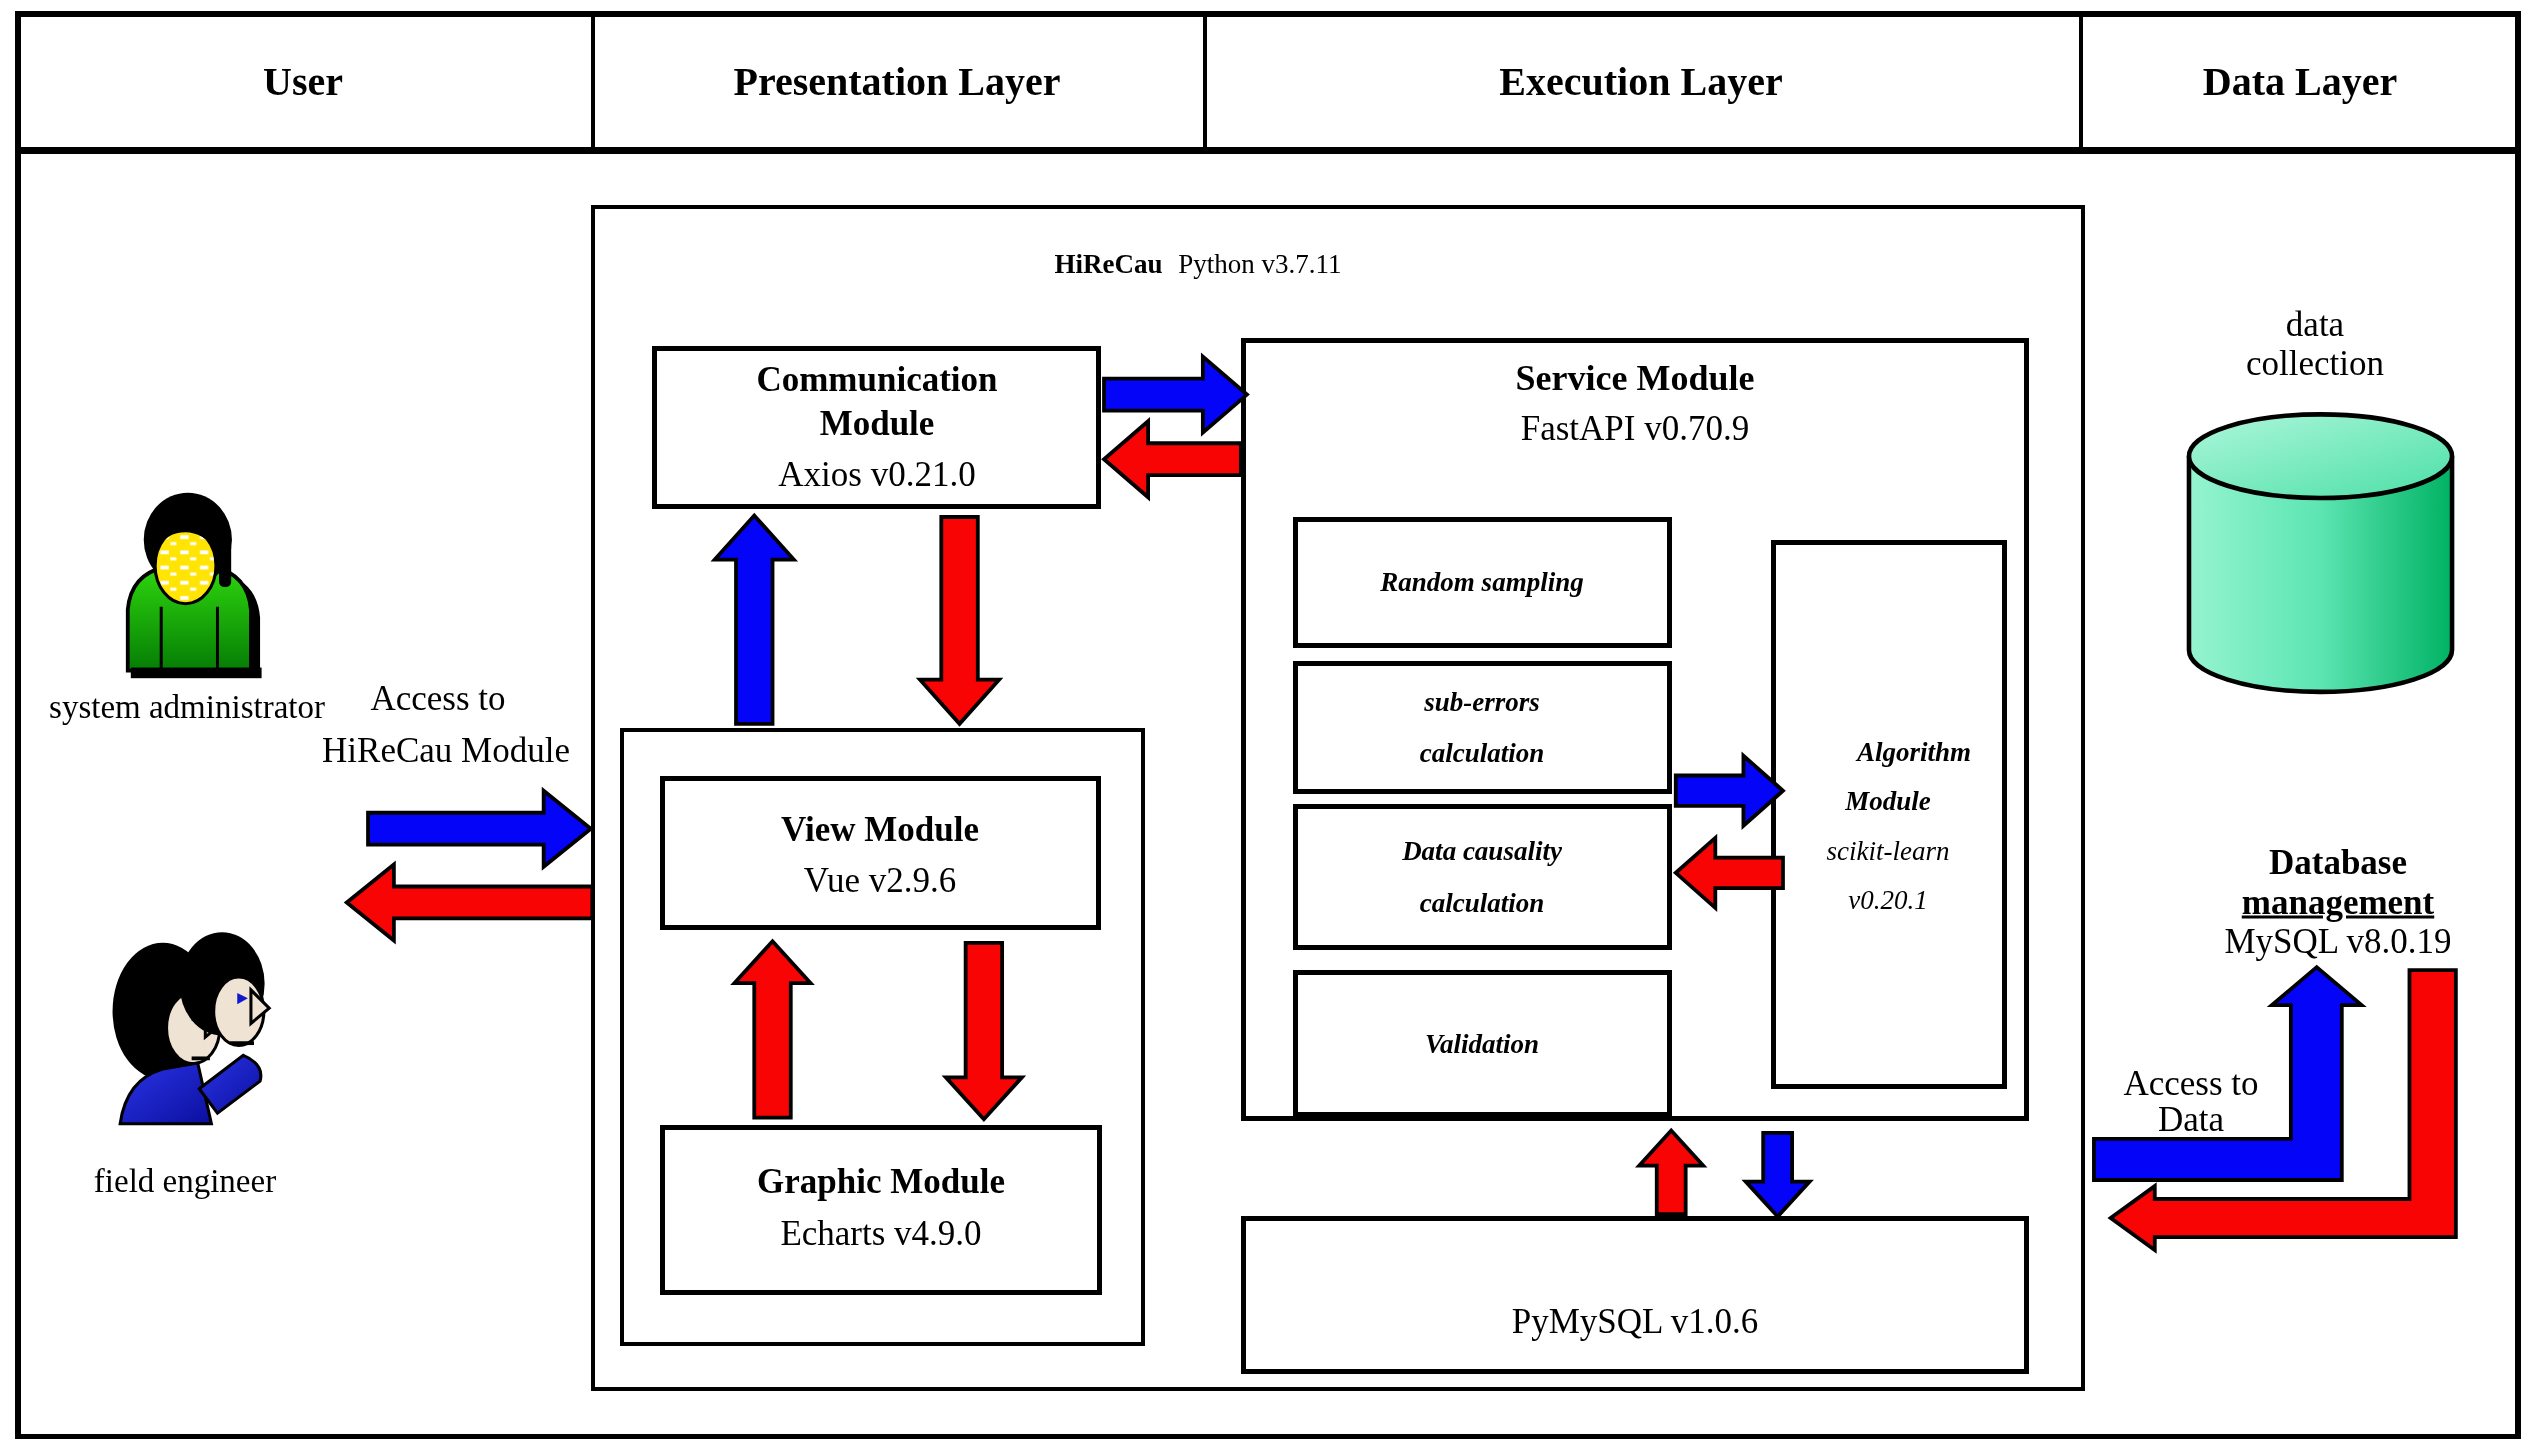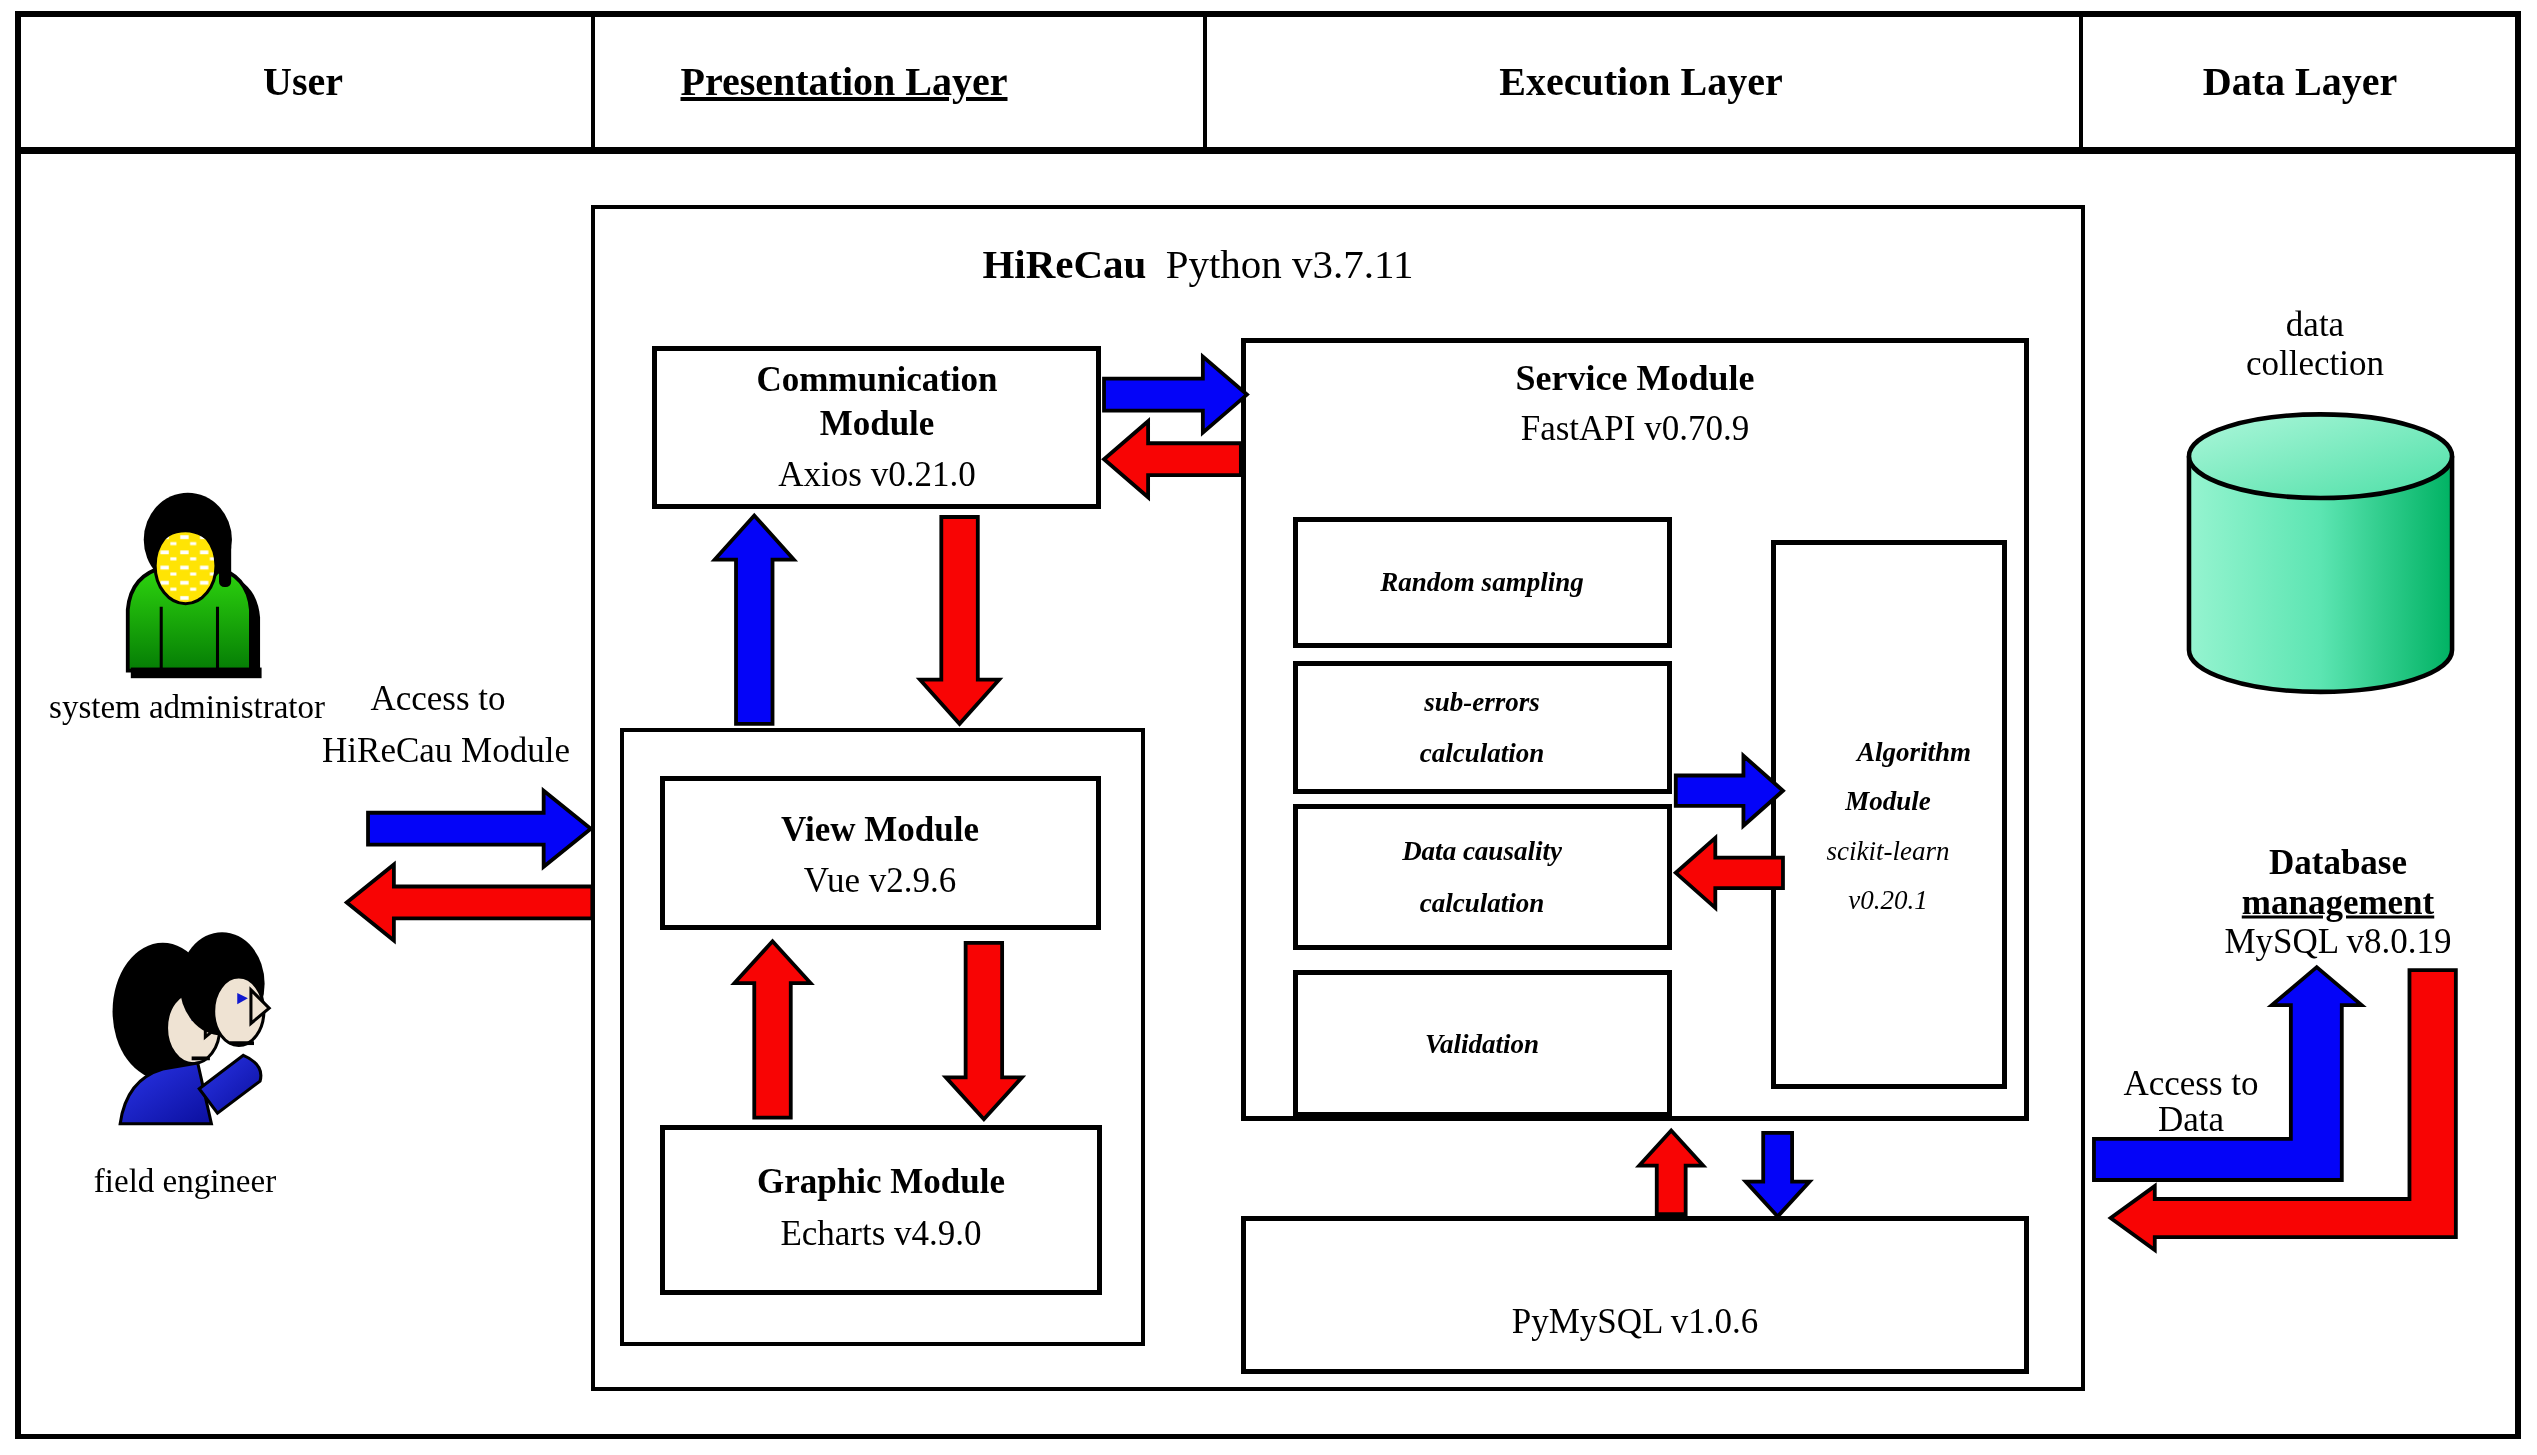--- a/index.html
+++ b/index.html
@@ -10,39 +10,39 @@
   .box{position:absolute;border:5.3px solid #000;background:#fff;box-sizing:border-box;}
   .thin{border-width:4.6px;}
   .line{position:absolute;background:#000;}
   .t{position:absolute;transform:translate(-50%,-50%);white-space:nowrap;line-height:1;}
   .b{font-weight:bold;}
   .f42{font-size:33px;}
   .f44{font-size:27px;font-style:italic;}
   .f46{font-size:35px;}
   .f48{font-size:36px;}
   .f52{font-size:40px;}
-  .f54{font-size:41px;}
+  .f54{font-size:27px;}
   svg.overlay{position:absolute;left:0;top:0;pointer-events:none;}
   .arrow{stroke:#000;stroke-width:5;stroke-linejoin:miter;}
   .blue{fill:var(--arrow_blue,#0404f8);}
   .red{fill:var(--arrow_red,#f80404);}
 </style>
 </head>
 <body>
 
 <div class="canvas">
 
   <div class="box" style="left:15px;top:10.6px;width:2506px;height:1429px;border-width:6px;background:transparent;"></div>
   <div class="line" style="left:15px;top:147px;width:2506px;height:6.8px;"></div>
   <div class="line" style="left:591px;top:16.7px;width:3.8px;height:131px;"></div>
   <div class="line" style="left:1203px;top:16.7px;width:3.8px;height:131px;"></div>
   <div class="line" style="left:2079px;top:16.7px;width:3.8px;height:131px;"></div>
 
   <div class="t b f52" style="left:303px;top:82px;">User</div>
-  <div class="t b f52" style="left:844px;top:82px;text-decoration:underline;">Presentation Layer</div>
+  <div class="t b f52" style="left:897px;top:82px;">Presentation Layer</div>
   <div class="t b f52" style="left:1641px;top:82px;">Execution Layer</div>
   <div class="t b f52" style="left:2300px;top:82px;">Data Layer</div>
 
   <div class="box thin" style="left:591px;top:205px;width:1494px;height:1186px;background:transparent;"></div>
   <div class="t f54" style="left:1198px;top:264px;">
     <span class="b">HiReCau</span>
     <span style="margin-left:9px;">Python v3.7.11</span>
   </div>
 
   <div class="box" style="left:652px;top:346px;width:449px;height:163px;"></div>

